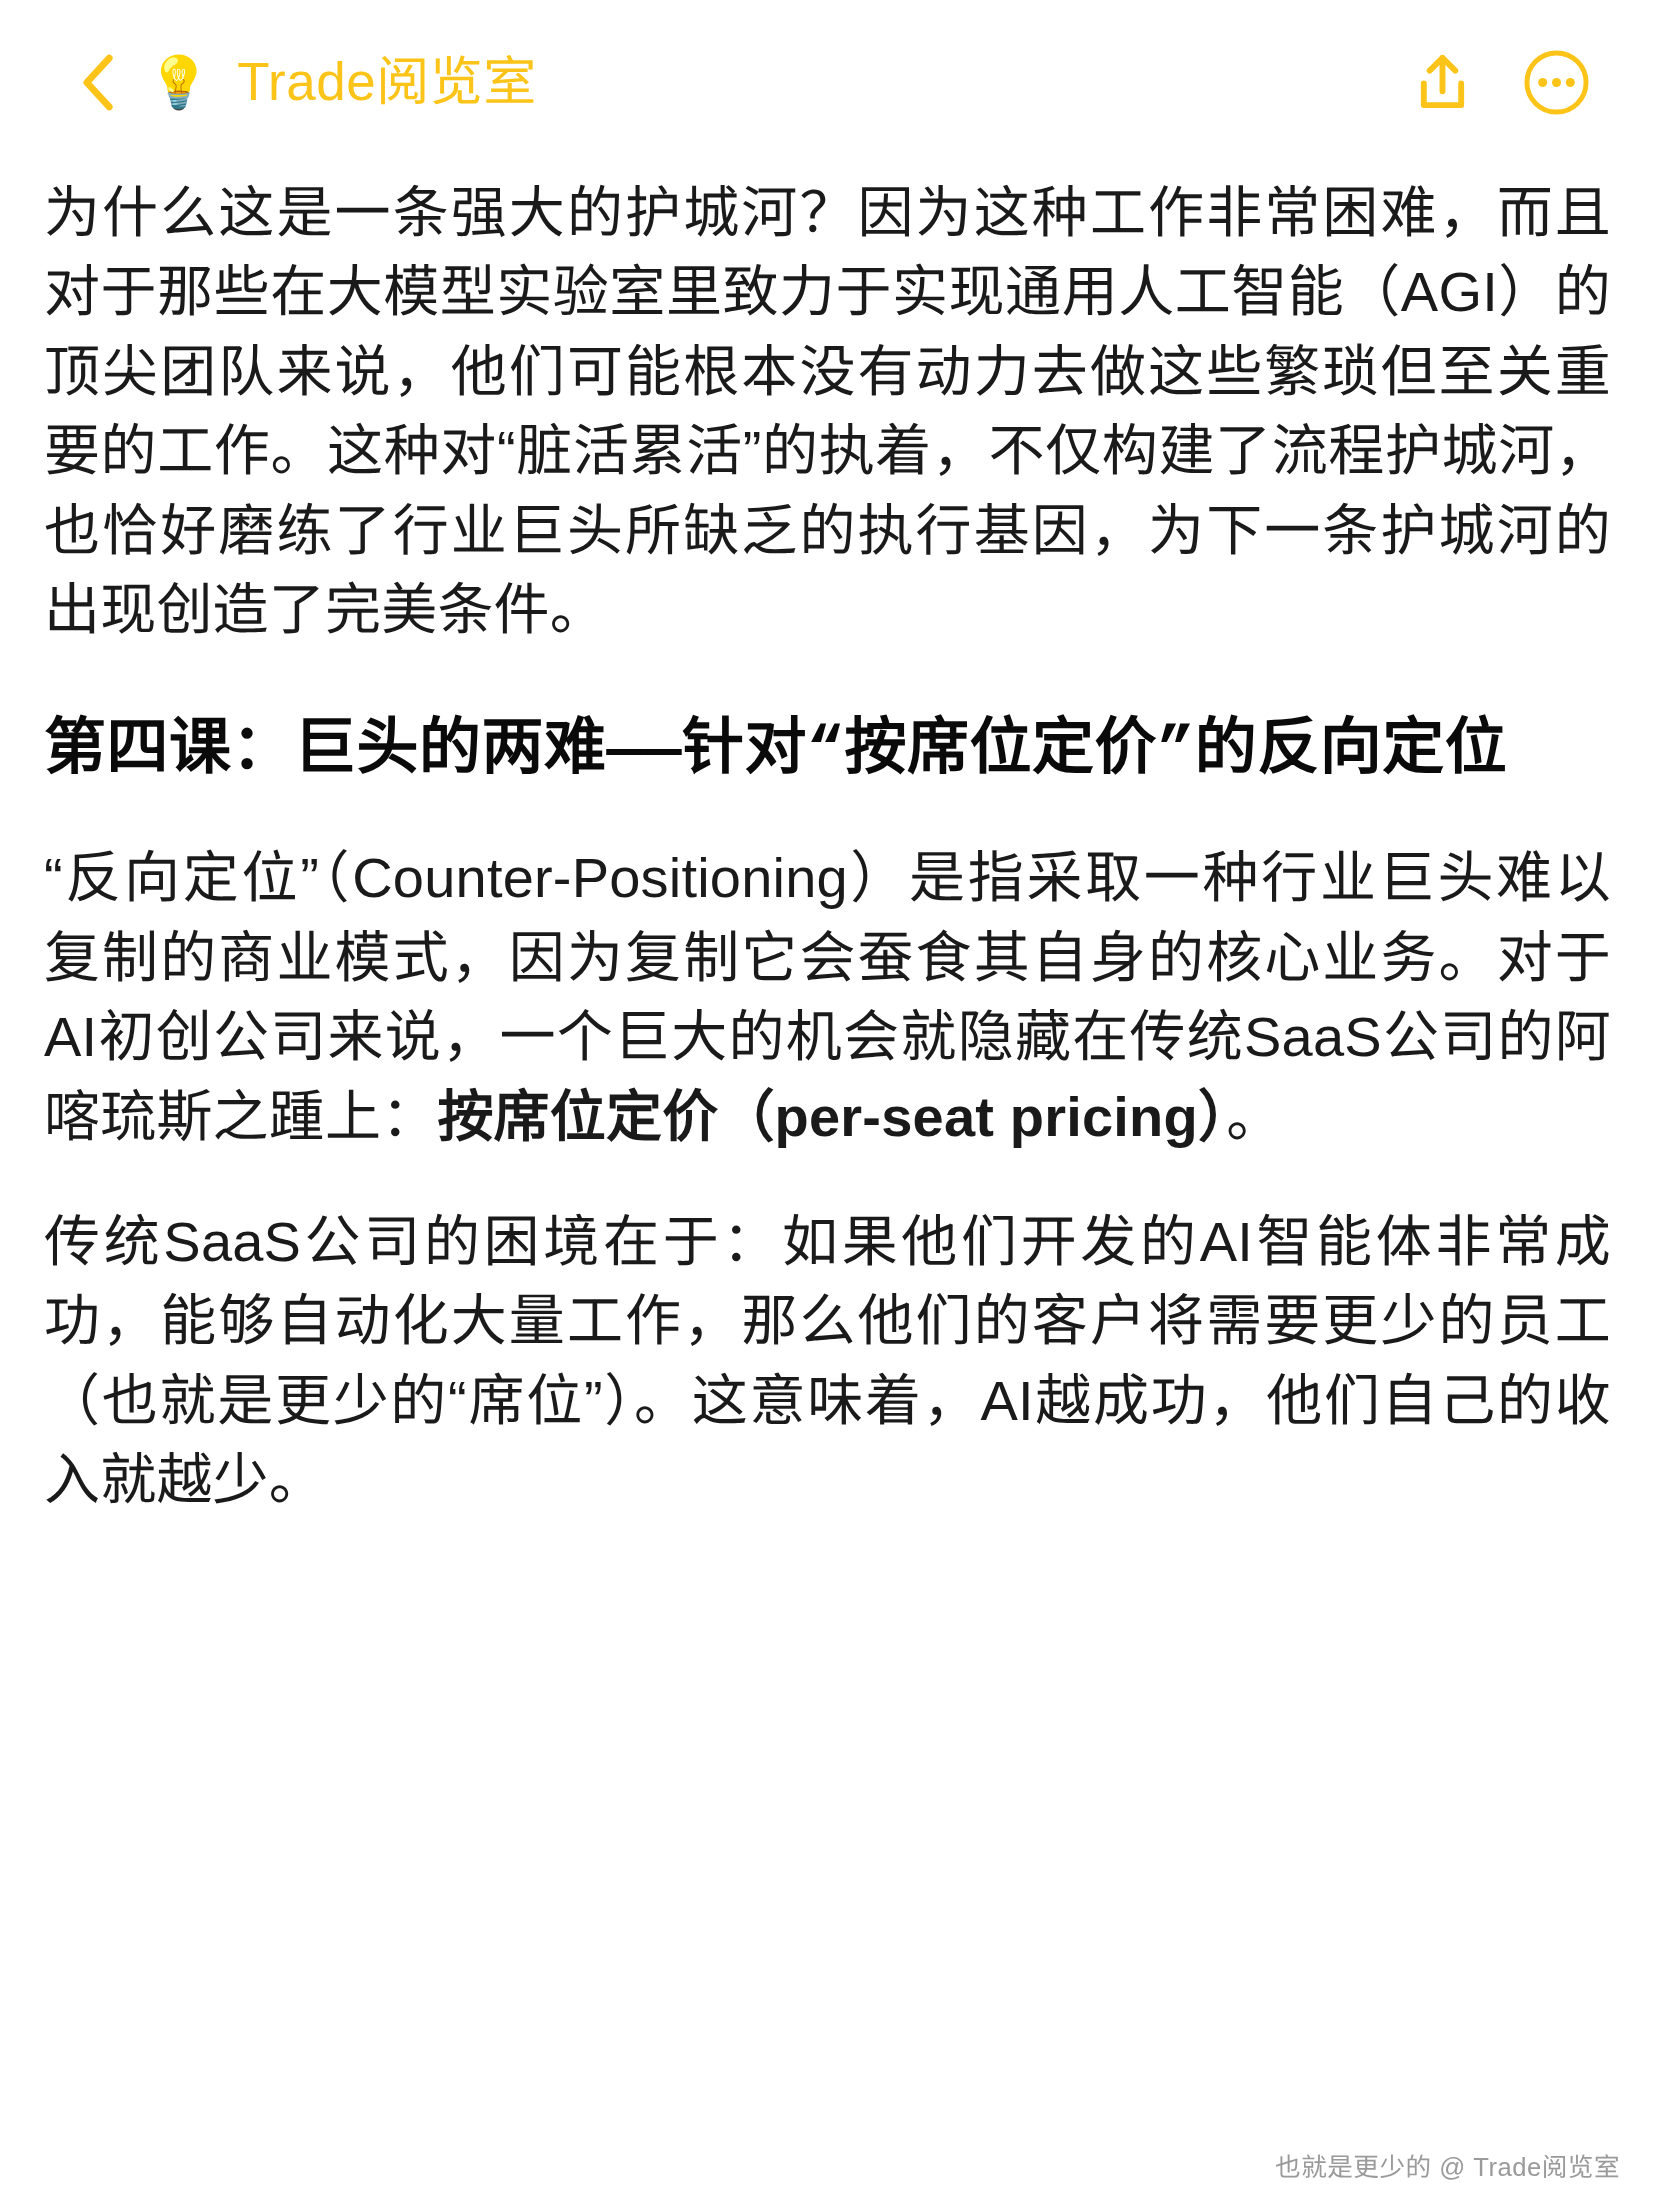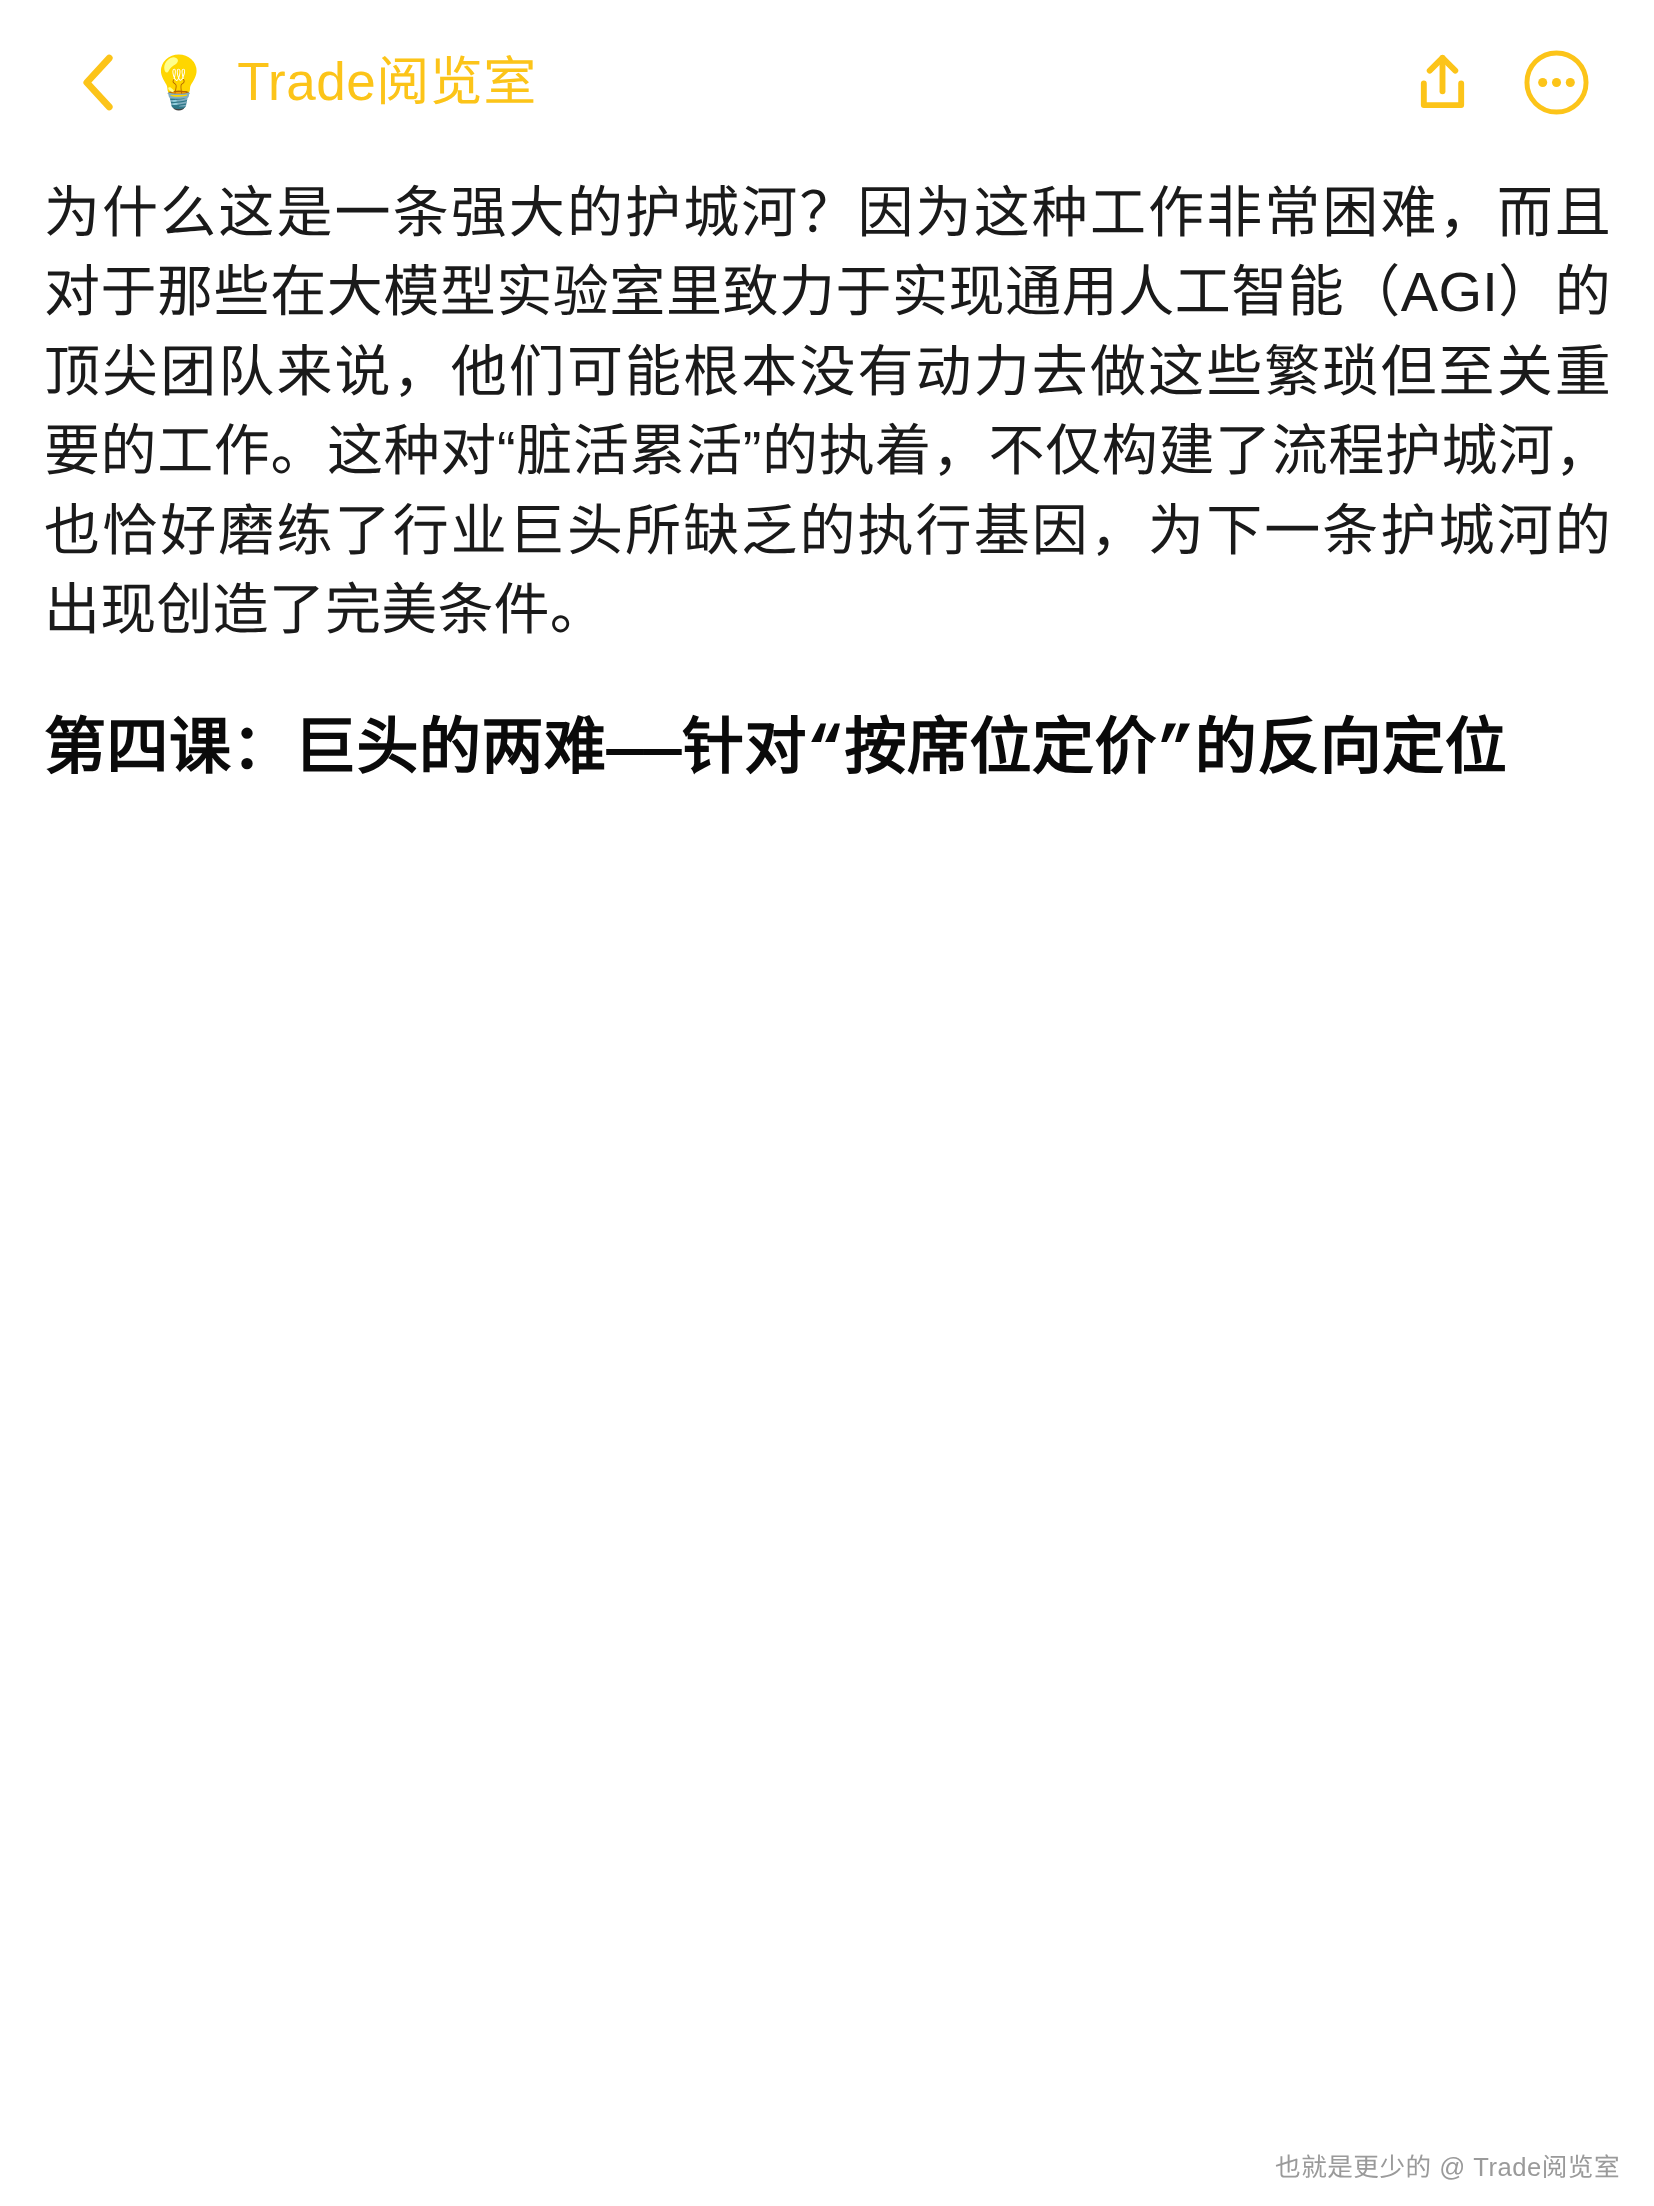--- a/index.html
+++ b/index.html
@@ -143,18 +143,20 @@
     </div>
   </div>
 </div>
 
 <div class="article">
 
   <p class="para p1">为什么这是一条强大的护城河？因为这种工作非常困难，而且对于那些在大模型实验室里致力于实现通用人工智能（AGI）的顶尖团队来说，他们可能根本没有动力去做这些繁琐但至关重要的工作。这种对“脏活累活”的执着，不仅构建了流程护城河，也恰好磨练了行业巨头所缺乏的执行基因，为下一条护城河的出现创造了完美条件。</p>
 
   <h2 class="heading">第四课：巨头的两难——针对“按席位定价”的反向定位</h2>
 
+  <p class="para"><span>“反向定位”（Counter-Positioning）是指采取一种行业巨头难以复制的商业模式，因为复制它会蚕食其自身的核心业务。对于AI初创公司来说，一个巨大的机会就隐藏在传统SaaS公司的阿喀琉斯之踵上：</span><span class="b">按席位定价（per-seat pricing）</span><span>。</span></p>
 
+  <p class="para">传统SaaS公司的困境在于：如果他们开发的AI智能体非常成功，能够自动化大量工作，那么他们的客户将需要更少的员工（也就是更少的“席位”）。这意味着，AI越成功，他们自己的收入就越少。</p>
 
 </div>
 
 <div class="watermark">也就是更少的 @ Trade阅览室</div>
 
 
 </body></html>

